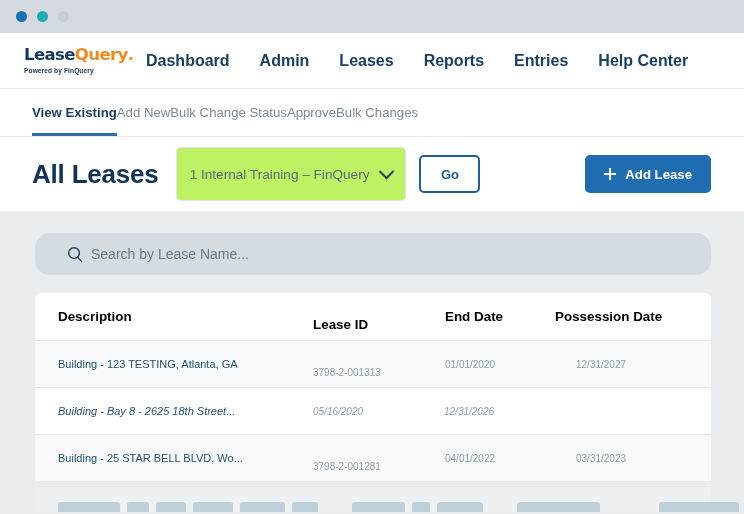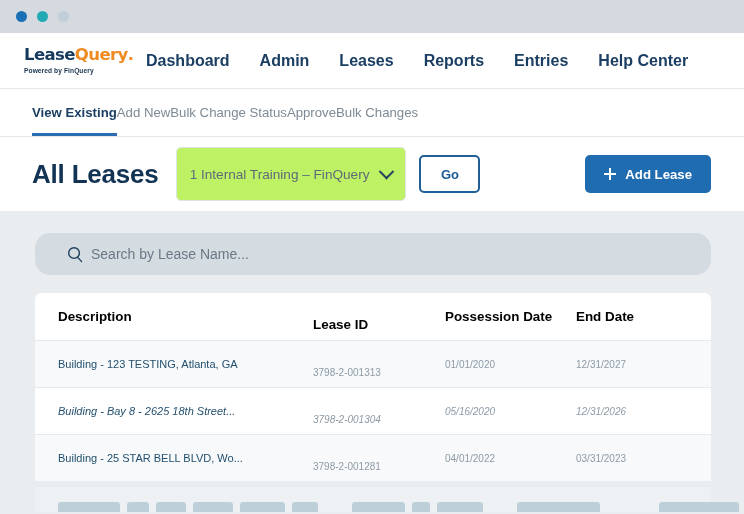--- a/index.html
+++ b/index.html
@@ -364,34 +364,33 @@
         <line x1="12.6" y1="13.4" x2="17.2" y2="18.4" stroke="#1d3d5a" stroke-width="1.6" stroke-linecap="round"></line>
       </svg>
       <span class="search-ph" title="Search by Lease Name...">Search by Lease Name...</span>
     </div>
 
     <div class="table-card">
 
       <div class="thead">
         <div class="th c-desc">Description</div>
         <div class="th c-id">Lease ID</div>
+        <div class="th c-end">End Date</div>
         <div class="th c-pos">Possession Date</div>
-        <div class="th c-end">End Date</div>
       </div>
 
       <div class="trow odd">
         <div class="td-desc c-desc">Building - 123 TESTING, Atlanta, GA</div>
         <div class="td-dim c-id">3798-2-001313</div>
         <div class="td-dim c-pos">01/01/2020</div>
         <div class="td-dim c-end">12/31/2027</div>
       </div>
 
       <div class="trow even">
         <div class="td-desc c-desc">Building - Bay 8 - 2625 18th Street...</div>
-        <div class="td-dim c-id">3798-2-001304</div>
         <div class="td-dim c-pos">05/16/2020</div>
         <div class="td-dim c-end">12/31/2026</div>
       </div>
 
       <div class="trow odd">
         <div class="td-desc c-desc">Building - 25 STAR BELL BLVD, Wo...</div>
         <div class="td-dim c-id">3798-2-001281</div>
         <div class="td-dim c-pos">04/01/2022</div>
         <div class="td-dim c-end">03/31/2023</div>
       </div>

